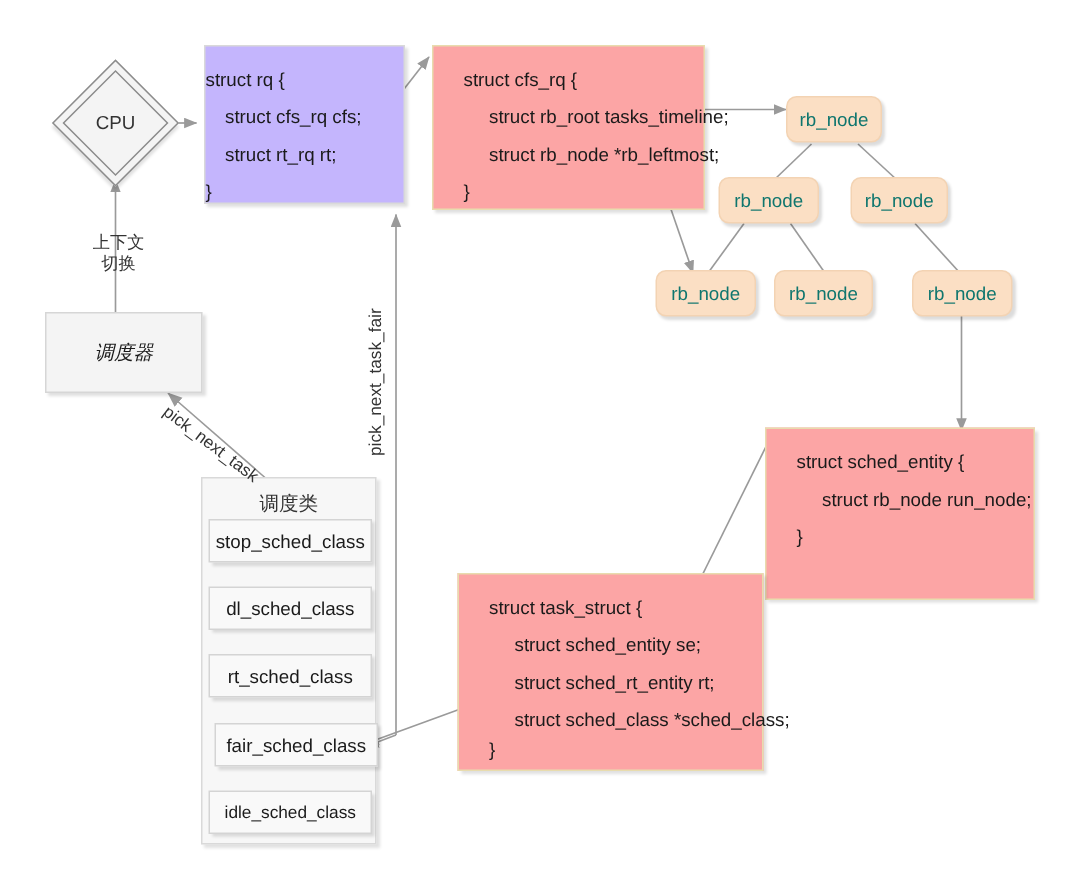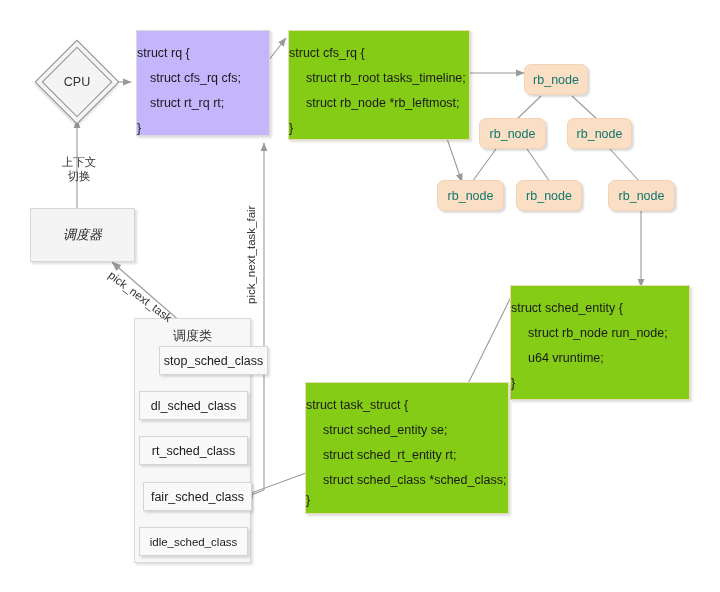--- a/index.html
+++ b/index.html
@@ -28,24 +28,24 @@
     height: 592px;
     pointer-events: none;
   }
   .node {
     position: absolute;
     box-sizing: border-box;
   }
 
   
   .struct-box {
-    background: #84cc16;
+    background: #fca5a5;
     border: 1px solid #e8dcae;
     box-shadow: 2px 2px 2px rgba(0,0,0,0.13);
-    padding: 10px 0;
+    padding: 10px 20px;
     font-size: 12.5px;
     line-height: 1.05;
   }
   .struct-box .ln {
     white-space: nowrap;
     margin: 0;
     padding: 6px 0;
   }
   .struct-box .ln.indent { padding-left: 17px; }
 
@@ -273,41 +273,40 @@
   <div class="node rbnode" style="left:516px; top:180px; width:66px; height:31px;">
     <span>rb_node</span>
   </div>
   <div class="node rbnode" style="left:608px; top:180px; width:67px; height:31px;">
     <span>rb_node</span>
   </div>
 
   <div class="node struct-box" style="left:510px; top:285px; width:180px; height:115px;">
     <p class="ln">struct sched_entity {</p>
     <p class="ln indent">struct rb_node run_node;</p>
-    <p class="ln indent">u64 vruntime;</p>
     <p class="ln">}</p>
   </div>
 
   <div class="node struct-box" style="left:305px; top:382px; width:204px; height:132px;">
     <p class="ln">struct task_struct {</p>
     <p class="ln indent">struct sched_entity se;</p>
     <p class="ln indent">struct sched_rt_entity rt;</p>
     <p class="ln indent">struct sched_class *sched_class;</p>
     <p class="ln" style="padding-top:0;">}</p>
   </div>
 
   <div class="node sched-box" style="left:30px; top:208px; width:105px; height:54px;">
     <span>调度器</span>
   </div>
 
   <div class="node class-container" style="left:134px; top:318px; width:117px; height:245px;">
     <div class="class-title" style="top:8px;">调度类</div>
   </div>
 
-  <div class="class-item" style="left:139px; top:346px; width:107px; height:27px;margin-left:20px;">
+  <div class="class-item" style="left:139px; top:346px; width:107px; height:27px;">
     <span>stop_sched_class</span>
   </div>
   <div class="class-item" style="left:139px; top:391px; width:107px; height:27px;">
     <span>dl_sched_class</span>
   </div>
   <div class="class-item" style="left:139px; top:436px; width:107px; height:27px;">
     <span>rt_sched_class</span>
   </div>
   <div class="class-item" style="left:143px; top:482px; width:107px; height:27px;">
     <span>fair_sched_class</span>

